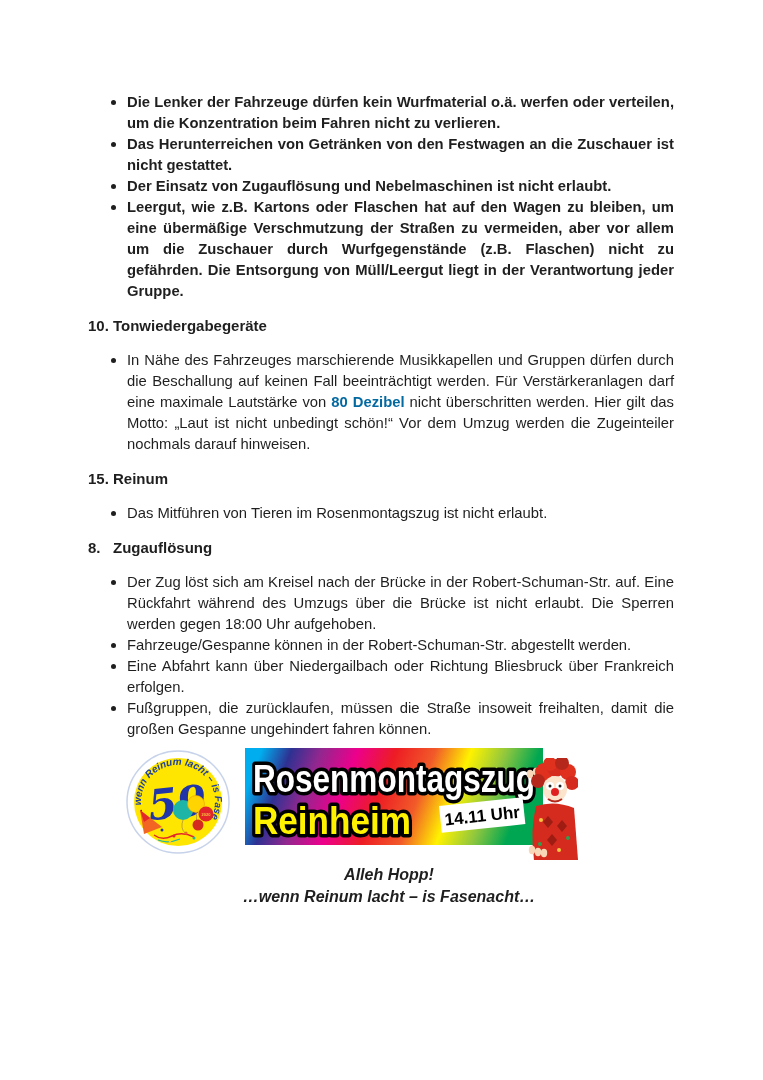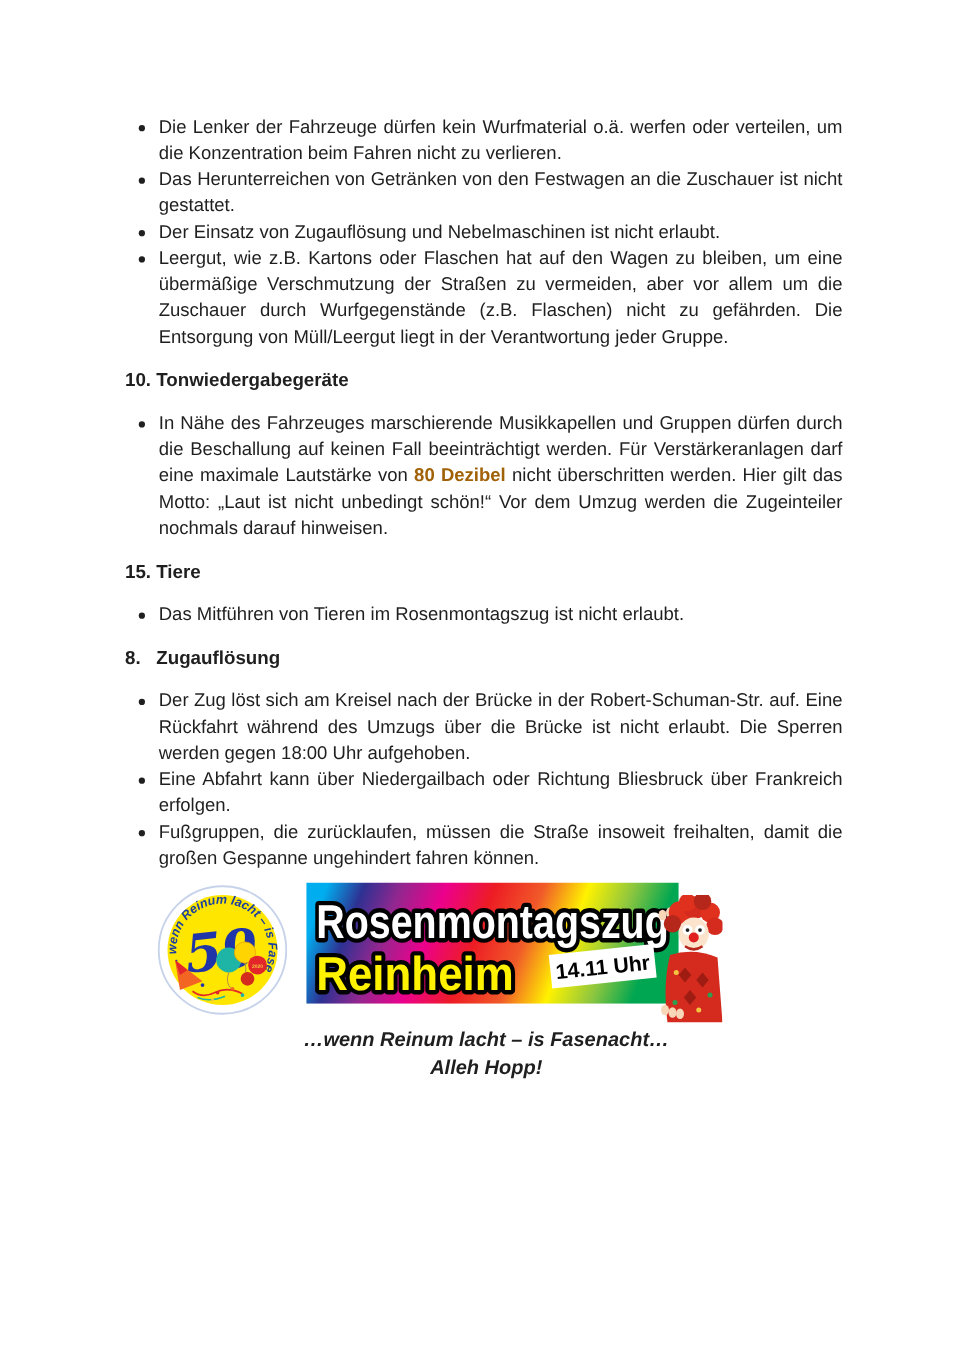--- a/index.html
+++ b/index.html
@@ -8,32 +8,32 @@
     font-family:"Liberation Sans",sans-serif;color:#1f1f1f;
   }
   .page{width:763px;height:1080px;position:relative;background:#ffffff;}
   .content{padding:0 89px 0 88px;}
 
   
   .bullet-list{
     list-style:none;margin:0;padding:0 0 0 39px;
     font-size:14.8px;line-height:21px;text-align:justify;
   }
-  .bullet-list.first{margin-top:92px;}
+  .bullet-list.first{margin-top:92px;font-weight:bold;}
   .bullet-list li{position:relative;}
   .bullet-list li::before{
     content:"";position:absolute;left:-16px;top:8px;
     width:5px;height:5px;border-radius:50%;background:#1f1f1f;
   }
   .section-heading{
     display:flex;font-weight:bold;font-size:15px;line-height:21px;
-    margin:13px 0 14px 12px;
+    margin:13px 0 14px 0;
   }
   .section-heading .num{width:25px;flex:none;}
-  .highlight{color:#a16207;font-weight:bold;}
+  .highlight{color:#0369a1;font-weight:bold;}
 
   
   .logo-block{position:relative;height:114px;margin-top:8px;}
   .badge{position:absolute;left:38px;top:2px;width:104px;height:104px;}
   .banner{position:absolute;left:157px;top:0;width:298px;height:97px;}
   .clown{position:absolute;left:438px;top:10px;width:52px;height:102px;}
   .tagline{
     text-align:center;font-weight:bold;font-style:italic;
     font-size:16px;line-height:22px;margin-top:2px;transform:translateX(8px);
   }
@@ -53,31 +53,32 @@
         </ul>
         <div class="section-heading">
           <span class="num">10.</span>
           <span>Tonwiedergabegeräte</span>
         </div>
         <ul class="bullet-list">
           <li><span>In Nähe des Fahrzeuges marschierende Musikkapellen und Gruppen dürfen durch die Beschallung auf keinen Fall beeinträchtigt werden. Für Verstärkeranlagen darf eine maximale Lautstärke von </span><span class="highlight">80 Dezibel</span><span> nicht überschritten werden. Hier gilt das Motto: „Laut ist nicht unbedingt schön!“ Vor dem Umzug werden die Zugeinteiler nochmals darauf hinweisen.</span></li>
         </ul>
         <div class="section-heading">
           <span class="num">15.</span>
-          <span>Tiere</span>
+          <span>Reinum</span>
         </div>
         <ul class="bullet-list">
           <li><span>Das Mitführen von Tieren im Rosenmontagszug ist nicht erlaubt.</span></li>
         </ul>
         <div class="section-heading">
           <span class="num">8.</span>
           <span>Zugauflösung</span>
         </div>
         <ul class="bullet-list">
           <li><span>Der Zug löst sich am Kreisel nach der Brücke in der Robert-Schuman-Str. auf. Eine Rückfahrt während des Umzugs über die Brücke ist nicht erlaubt. Die Sperren werden gegen 18:00 Uhr aufgehoben.</span></li>
+          <li><span>Fahrzeuge/Gespanne können in der Robert-Schuman-Str. abgestellt werden.</span></li>
           <li><span>Eine Abfahrt kann über Niedergailbach oder Richtung Bliesbruck über Frankreich erfolgen.</span></li>
           <li><span>Fußgruppen, die zurücklaufen, müssen die Straße insoweit freihalten, damit die großen Gespanne ungehindert fahren können.</span></li>
         </ul>
       </div>
 
     <div class="logo-block">
 
       <svg class="badge" viewBox="0 0 104 104">
         <circle cx="52" cy="52" r="51" fill="#ffffff" stroke="#c7d3ea" stroke-width="1.5"></circle>
         <circle cx="52" cy="52" r="44" fill="#ffe600"></circle>
@@ -169,18 +170,18 @@
         </g>
         <g>
           <ellipse cx="6" cy="92" rx="3.2" ry="4.2" fill="#f7d7b8"></ellipse>
           <ellipse cx="12" cy="94" rx="3.2" ry="4.2" fill="#f7d7b8"></ellipse>
           <ellipse cx="18" cy="95" rx="3.2" ry="4.2" fill="#f7d7b8"></ellipse>
         </g>
       </svg>
     </div>
 
     <div class="tagline">
+      <div>Alleh Hopp!</div>
       <div>…wenn Reinum lacht – is Fasenacht…</div>
-      <div>Alleh Hopp!</div>
     </div>
 
   </div>
 </div>
 
 </body></html>

